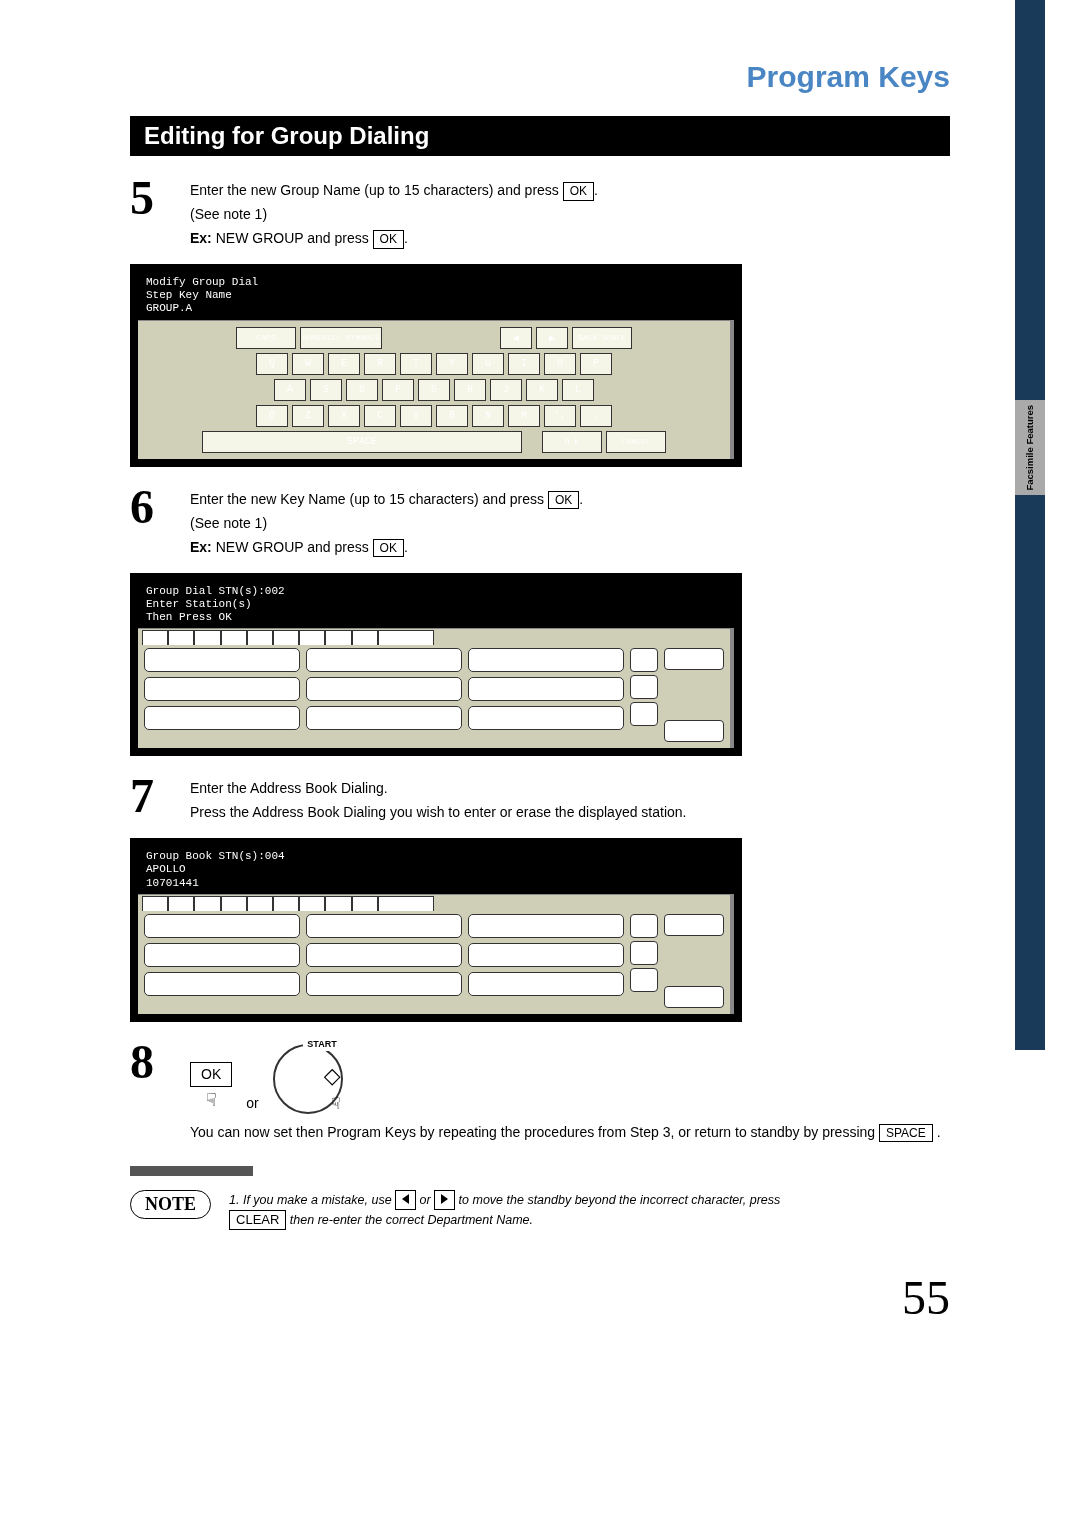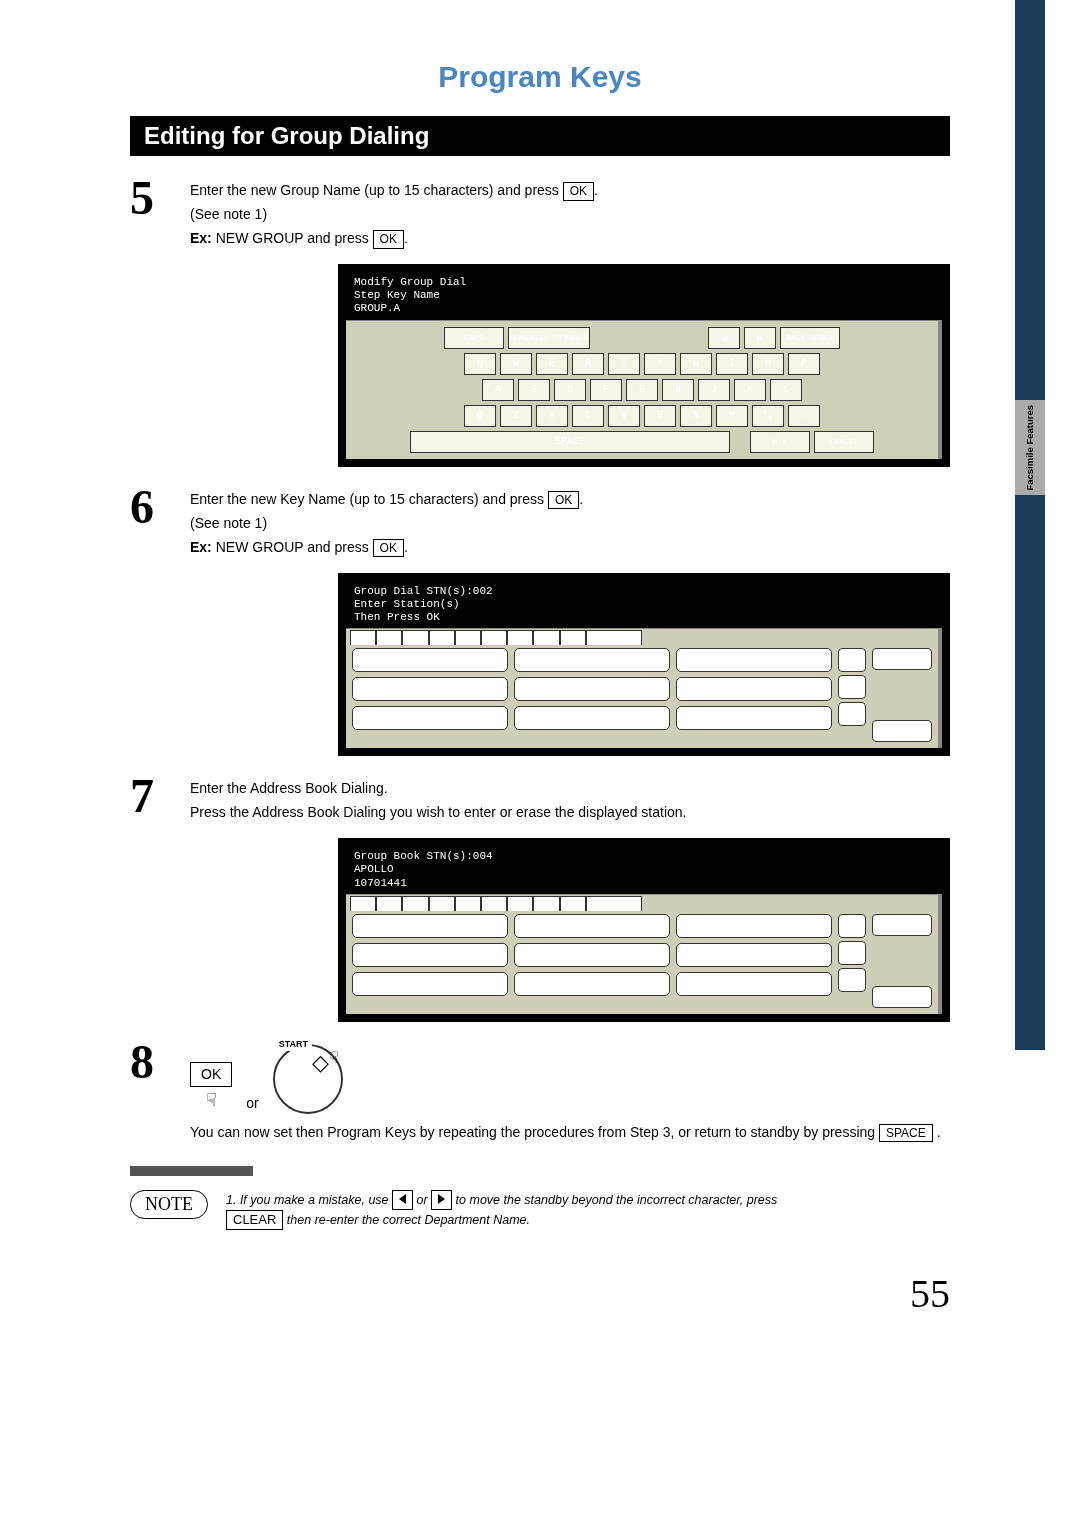--- a/index.html
+++ b/index.html
@@ -1,28 +1,28 @@
 <!DOCTYPE html>
 <html><head>
 <meta charset="utf-8">
 <style>
   * { box-sizing: border-box; margin: 0; padding: 0; }
   body { font-family: Arial, Helvetica, sans-serif; font-size: 14px; color: #000; background: #fff; width: 1080px; }
   .page { position: relative; width: 900px; margin: 0 auto; padding: 60px 40px 40px 40px; }
   .right-edge { position: absolute; right: -55px; top: 0; width: 30px; height: 1050px; background: #1a3a5a; }
   .side-tab { position: absolute; right: -55px; top: 400px; width: 30px; height: 95px; background: #aaa; color: #000; font-size: 9.5px; font-weight: bold; display: flex; align-items: center; justify-content: center; }
   .side-tab span { writing-mode: vertical-rl; transform: rotate(180deg); line-height: 1.1; text-align: center; }
-  h1.header { color: #4a86c4; font-size: 30px; font-weight: bold; text-align: center; margin-bottom: 22px; }
+  h1.header { color: #4a86c4; font-size: 30px; font-weight: bold; text-align: right; margin-bottom: 22px; }
   .section-bar { background: #000; color: #fff; font-size: 24px; font-weight: bold; padding: 6px 14px; margin-bottom: 20px; }
   .step { display: flex; gap: 20px; margin-bottom: 12px; }
   .step-num { font-size: 48px; font-weight: bold; font-family: "Times New Roman", serif; width: 40px; flex-shrink: 0; line-height: 0.9; }
   .step-body { flex: 1; padding-top: 4px; line-height: 1.5; }
   .keycap { display: inline-block; border: 1px solid #000; padding: 0 6px; font-size: 12px; font-family: Arial, sans-serif; line-height: 1.4; vertical-align: baseline; }
   .step-body p { margin-bottom: 3px; }
-  .img-block { display: flex; justify-content: flex-end; margin: 12px 0 18px 0; }
+  .img-block { display: flex; justify-content: flex-start; margin: 12px 0 18px 0; }
   .lcd { background: #000; padding: 8px; width: 612px; font-family: "Courier New", monospace; font-size: 11px; color: #fff; }
   .lcd-header { background: #000; color: #fff; padding: 4px 8px; line-height: 1.2; }
   .kbd-area { background: #d0d0b8; padding: 6px; display: flex; flex-direction: column; gap: 4px; border-top: 1px solid #888; border-right: 4px solid #888; }
   .krow { display: flex; gap: 4px; justify-content: center; }
   .kkey { background: #f5f5e8; border: 1px solid #333; width: 32px; height: 22px; display: flex; align-items: center; justify-content: center; font-size: 10px; }
   .kkey.wide { width: 60px; font-size: 8px; }
   .kkey.wider { width: 82px; font-size: 8px; line-height:1;}
   .kkey.space { width: 320px; }
   .list-area { background: #cfcfb8; border-top: 1px solid #888; border-right: 4px solid #888; }
   .tabs { display: flex; gap: 0; padding: 0 4px; position:relative; top:1px;}
@@ -35,29 +35,29 @@
   .list-cell .ic { position: absolute; right: 4px; font-size: 10px; }
   .side-col { width: 28px; display:flex; flex-direction:column; gap: 3px;}
   .side-col .sbtn { border:1px solid #333; background:#fff; height:24px; display:flex; align-items:center; justify-content:center; font-size:10px; border-radius:4px;}
   .btn-col { width: 60px; display:flex; flex-direction:column; justify-content:space-between;}
   .btn-col .bbtn { border:1px solid #333; background:#fff; height:22px; display:flex; align-items:center; justify-content:center; font-size:10px; border-radius:4px;}
   .btn-col .spacer { height:50px;}
   .ok-icon-row { display:flex; align-items:flex-end; gap:14px; margin-bottom:8px;}
   .ok-visual { display:flex; flex-direction:column; align-items:center; gap:0;}
   .okbtn { border:1px solid #000; padding:1px 10px; font-size:14px;}
   .press-icon { font-size:18px;}
-  .start-circle { border:2px solid #333; border-radius:50%; width:70px; height:70px; display:flex; flex-direction:row; align-items:flex-start;}
+  .start-circle { border:2px solid #333; border-radius:50%; width:70px; height:70px; display:flex; flex-direction:column; align-items:flex-end;}
   .start-label { font-size:9px; font-weight:bold; position:relative; top:-8px; background:#fff; padding:0 4px;}
   .hr-block { margin-top:20px;}
   .hr-line { height:10px; background: linear-gradient(to right, #555 0 15%, transparent 15%);}
   .note-row { display:flex; gap:18px; margin-top:14px; align-items:flex-start;}
-  .note-bubble { border:1px solid #000; border-radius:16px; padding:3px 14px; font-size:18px; font-family:"Times New Roman",serif; }
+  .note-bubble { border:1px solid #000; border-radius:16px; padding:3px 14px; font-size:18px; font-family:"Times New Roman",serif;font-weight:bold; }
   .note-body { flex:1; font-size:12.5px; font-style:italic; line-height:1.55;}
   .note-body .keycap { font-style:normal; font-size:13px;}
-  .page-num { text-align:right; font-size:40px; font-family:"Times New Roman",serif; margin-top:40px;}
+  .page-num { text-align:right; font-size:48px; font-family:"Times New Roman",serif; margin-top:40px;}
   .arrow-tri { display:inline-block; width:0; height:0; border-top:5px solid transparent; border-bottom:5px solid transparent;}
   .arrow-tri.left { border-right:7px solid #000;}
   .arrow-tri.right { border-left:7px solid #000;}
   .just { text-align:justify;}
 </style>
 </head>
 <body>
 
 <div class="page">
   <div class="right-edge"></div>

